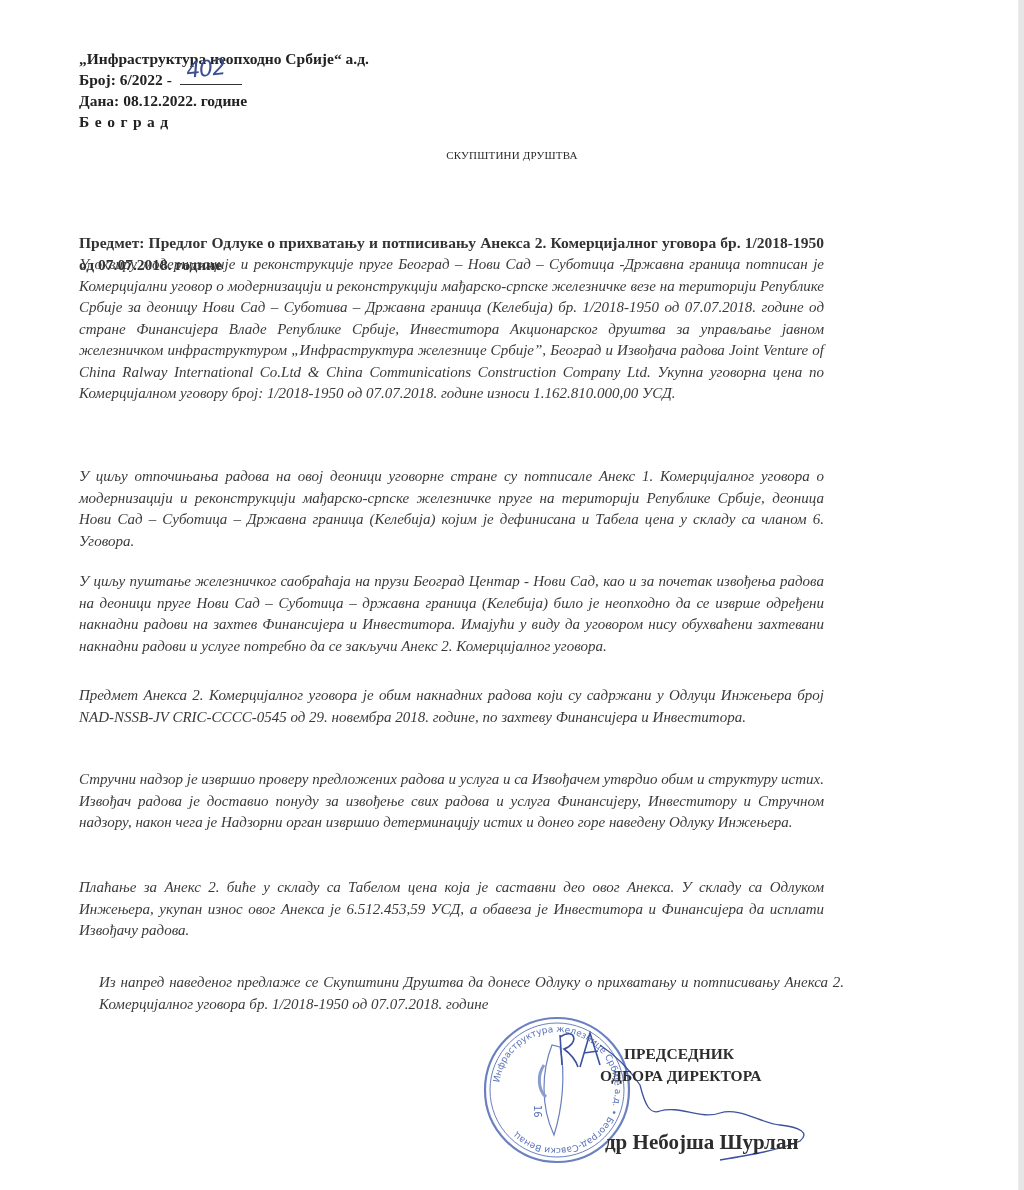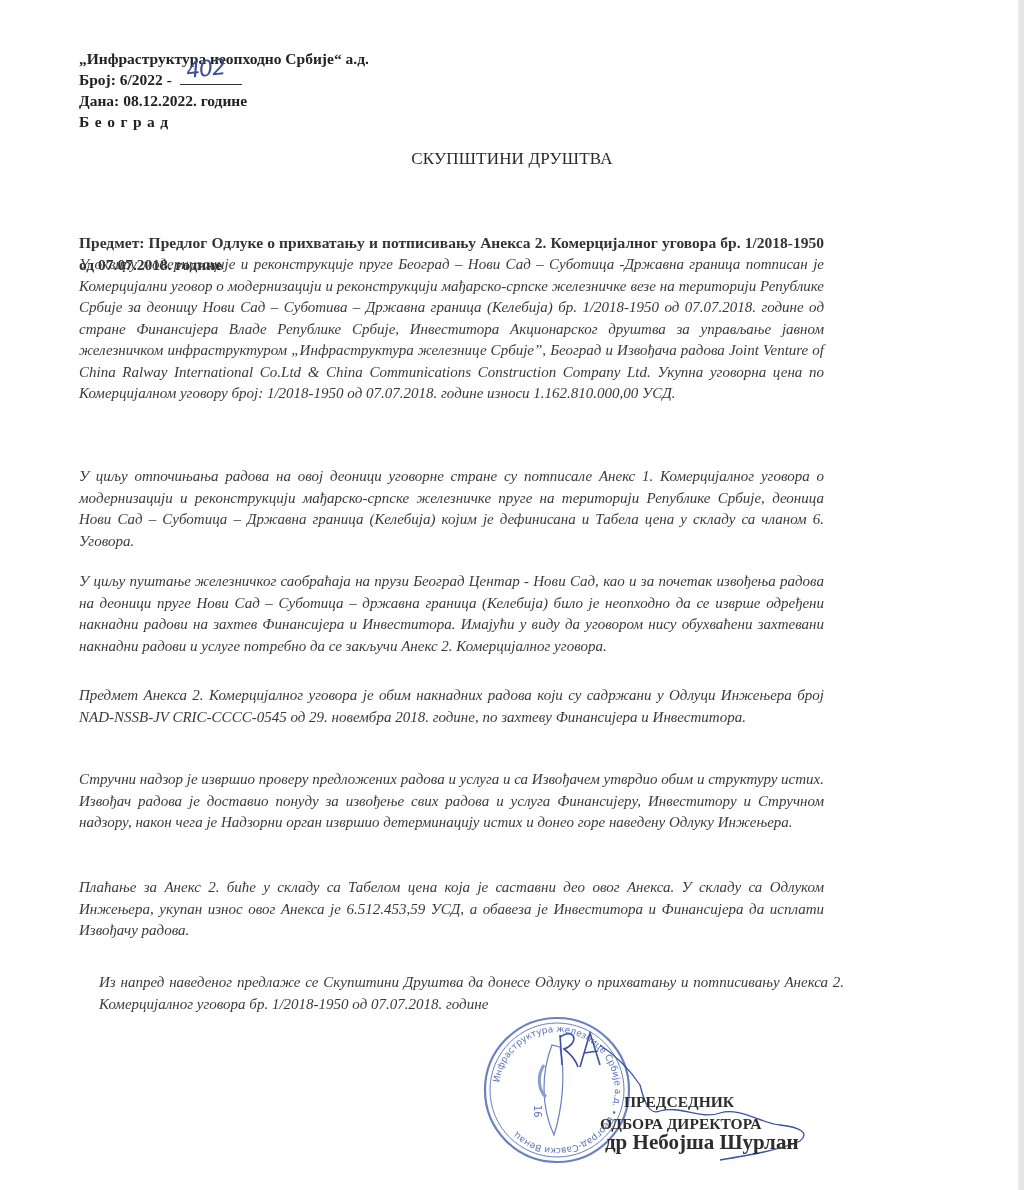--- a/index.html
+++ b/index.html
@@ -9,31 +9,31 @@
   }
   .page-edge { position: absolute; right: 0; top: 0; width: 5px; height: 1190px; background: #e6e6e6; border-left: 1px solid #ececec; }
   .header { position: absolute; left: 79px; top: 48px; font-weight: bold; font-size: 15.5px; line-height: 21px; color: #222; }
   .header .line { white-space: nowrap; position: relative; }
   .header .spaced { letter-spacing: 5.5px; }
   .number-underline { display: inline-block; width: 62px; border-bottom: 1px solid #333; position: relative; height: 14px; vertical-align: baseline; margin-left: 4px; }
   .handwritten {
     position: absolute; left: 6px; top: -12px; font-family: "DejaVu Sans", sans-serif; font-style: italic;
     font-size: 22px; color: #3c4f8f; font-weight: normal; letter-spacing: -1px; transform: rotate(-6deg);
   }
-  .addressee { position: absolute; left: 0; right: 0; top: 149px; text-align: center; font-size: 17px; color: #2a2a2a; letter-spacing: 0.2px; font-family: "Liberation Serif", serif; }
+  .addressee { position: absolute; left: 0; right: 0; top: 149px; text-align: center; font-size: 11px; color: #2a2a2a; letter-spacing: 0.2px; font-family: "Liberation Serif", serif; }
   .subject { position: absolute; left: 79px; width: 745px; top: 188px; font-size: 15.5px; line-height: 22px; font-weight: bold; color: #333; text-align: justify; margin-top: 44px; }
   .para { position: absolute; left: 79px; width: 745px; font-size: 15px; line-height: 21.5px; color: #3a3a3a; text-align: justify; font-style: italic; }
   #p1 { top: 254px; }
   #p2 { top: 466px; }
   #p3 { top: 571px; }
   #p4 { top: 685px; }
   #p5 { top: 769px; }
   #p6 { top: 877px; }
   #p7 { top: 972px; margin-left: 20px; }
-  .signature-block { position: absolute; left: 590px; top: 1091px; font-weight: bold; font-size: 15.5px; line-height: 22px; color: #2d2d2d; }
+  .signature-block { position: absolute; left: 590px; top: 1043px; font-weight: bold; font-size: 15.5px; line-height: 22px; color: #2d2d2d; }
   .sig-title1 { padding-left: 34px; }
   .sig-title2 { padding-left: 10px; }
   .sig-name { position: absolute; left: 605px; top: 1130px; font-weight: bold; font-size: 21px; color: #2d2d2d; white-space: nowrap; }
   .stamp { position: absolute; left: 482px; top: 1015px; width: 150px; height: 150px; }
   .signature-scribble { position: absolute; left: 520px; top: 1015px; width: 300px; height: 160px; }
 </style>
 </head>
 <body>
 
 <div class="page-edge"></div>

